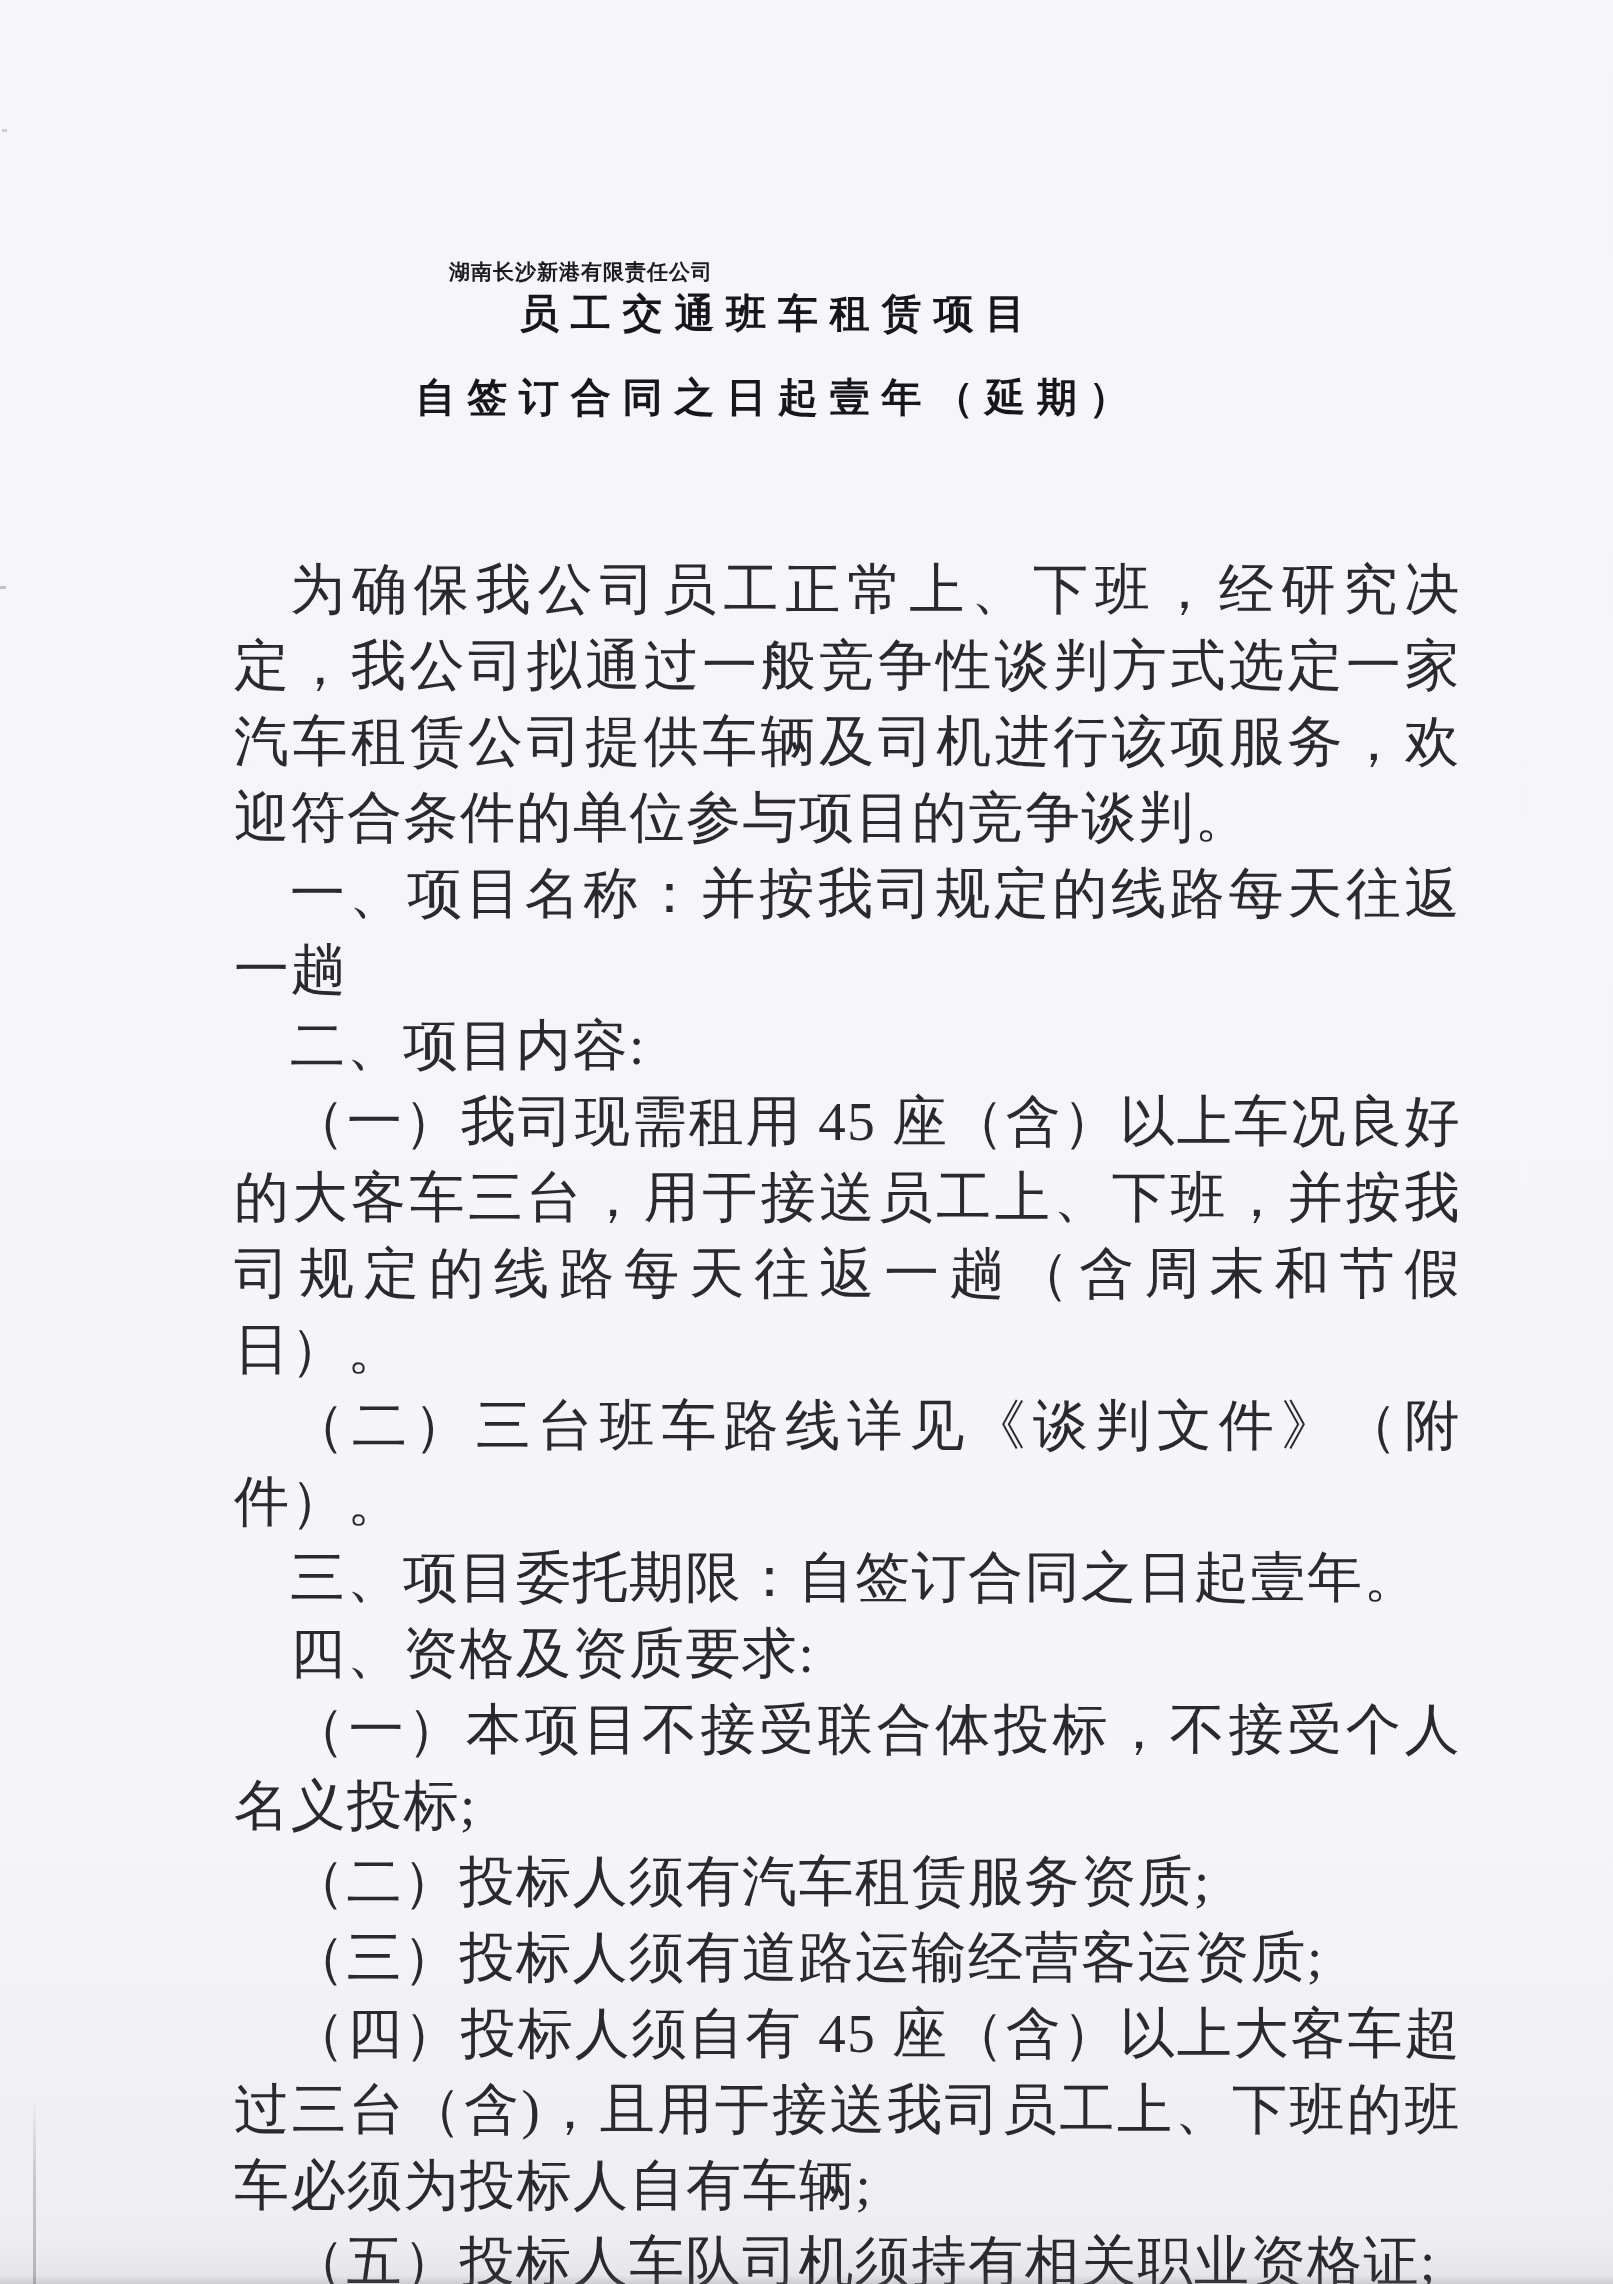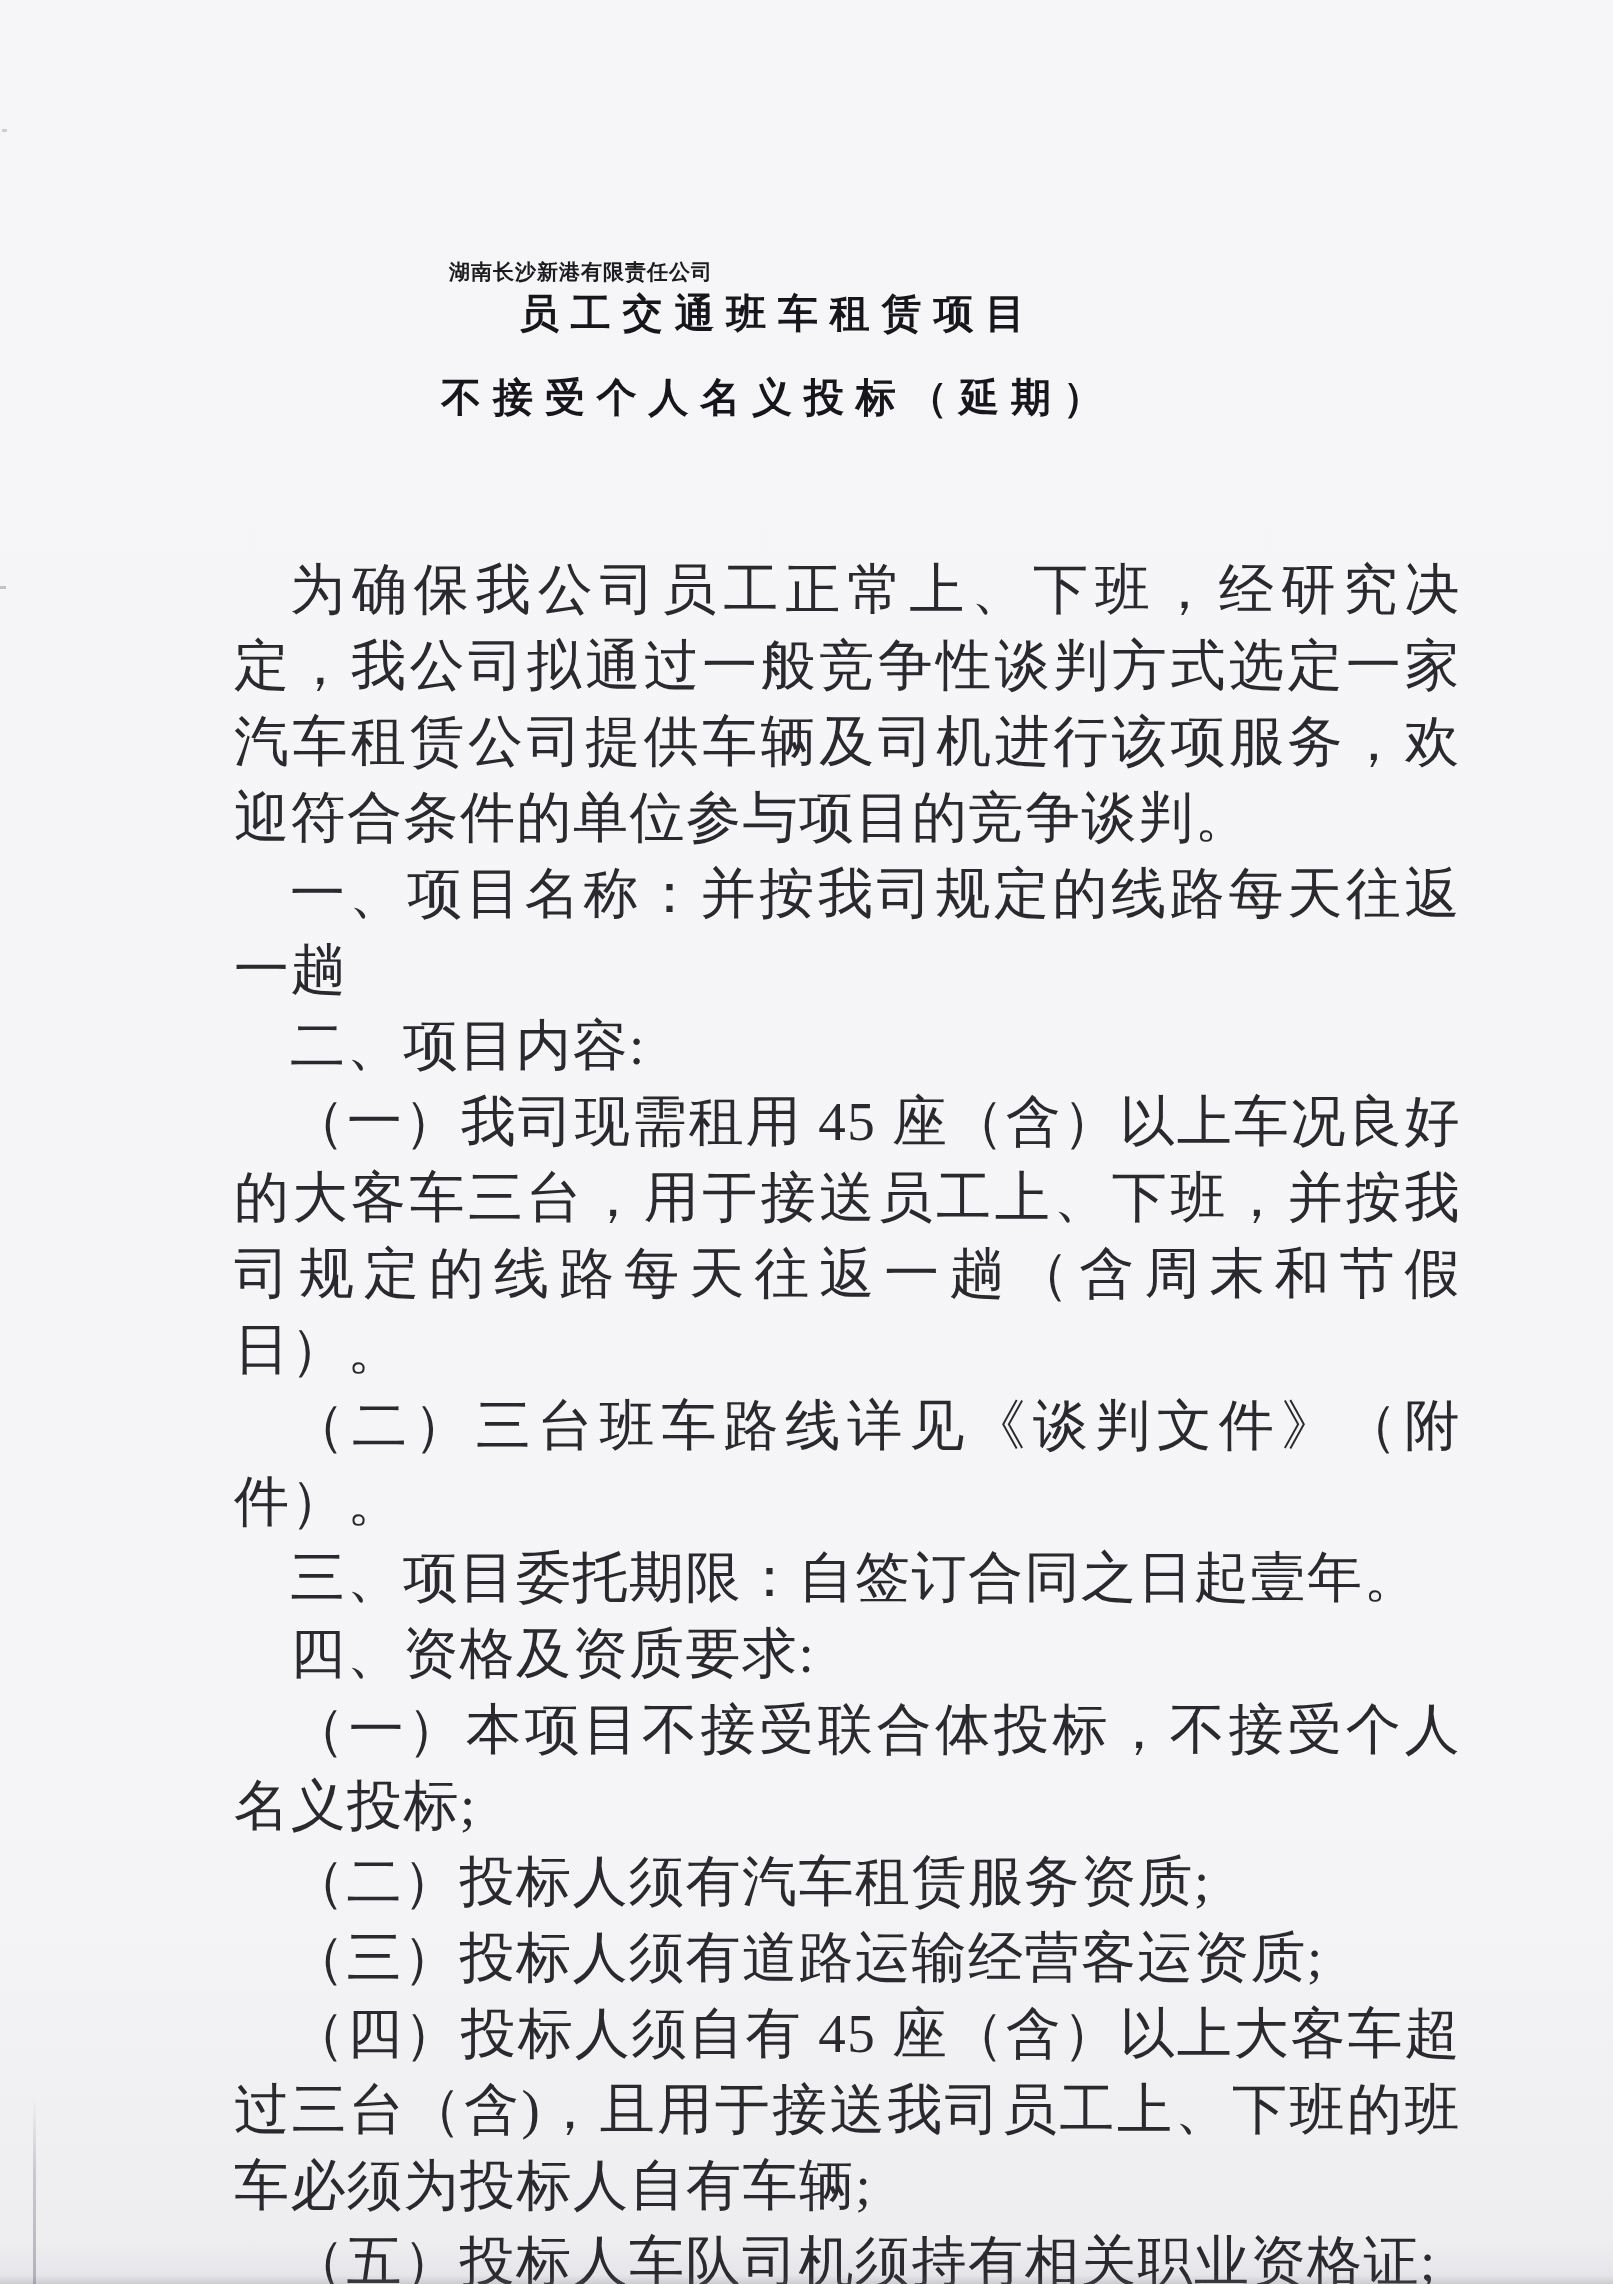--- a/index.html
+++ b/index.html
@@ -106,21 +106,21 @@
   }
 </style>
 </head>
 <body>
 
 <div class="page">
 
   <div class="header">
     <div class="company">湖南长沙新港有限责任公司</div>
     <div class="doc-title t1">员工交通班车租赁项目</div>
-    <div class="doc-title t2">不接受个人名义投标（延期）</div>
+    <div class="doc-title t2">自签订合同之日起壹年（延期）</div>
   </div>
 
   <div class="doc-body">
     <p>为确保我公司员工正常上、下班，经研究决定，我公司拟通过一般竞争性谈判方式选定一家汽车租赁公司提供车辆及司机进行该项服务，欢迎符合条件的单位参与项目的竞争谈判。</p>
     <p>一、项目名称：并按我司规定的线路每天往返一趟</p>
     <p>二、项目内容:</p>
     <p>（一）我司现需租用 45 座（含）以上车况良好的大客车三台，用于接送员工上、下班，并按我司规定的线路每天往返一趟（含周末和节假日）。</p>
     <p>（二）三台班车路线详见《谈判文件》（附件）。</p>
     <p>三、项目委托期限：自签订合同之日起壹年。</p>
     <p>四、资格及资质要求:</p>

